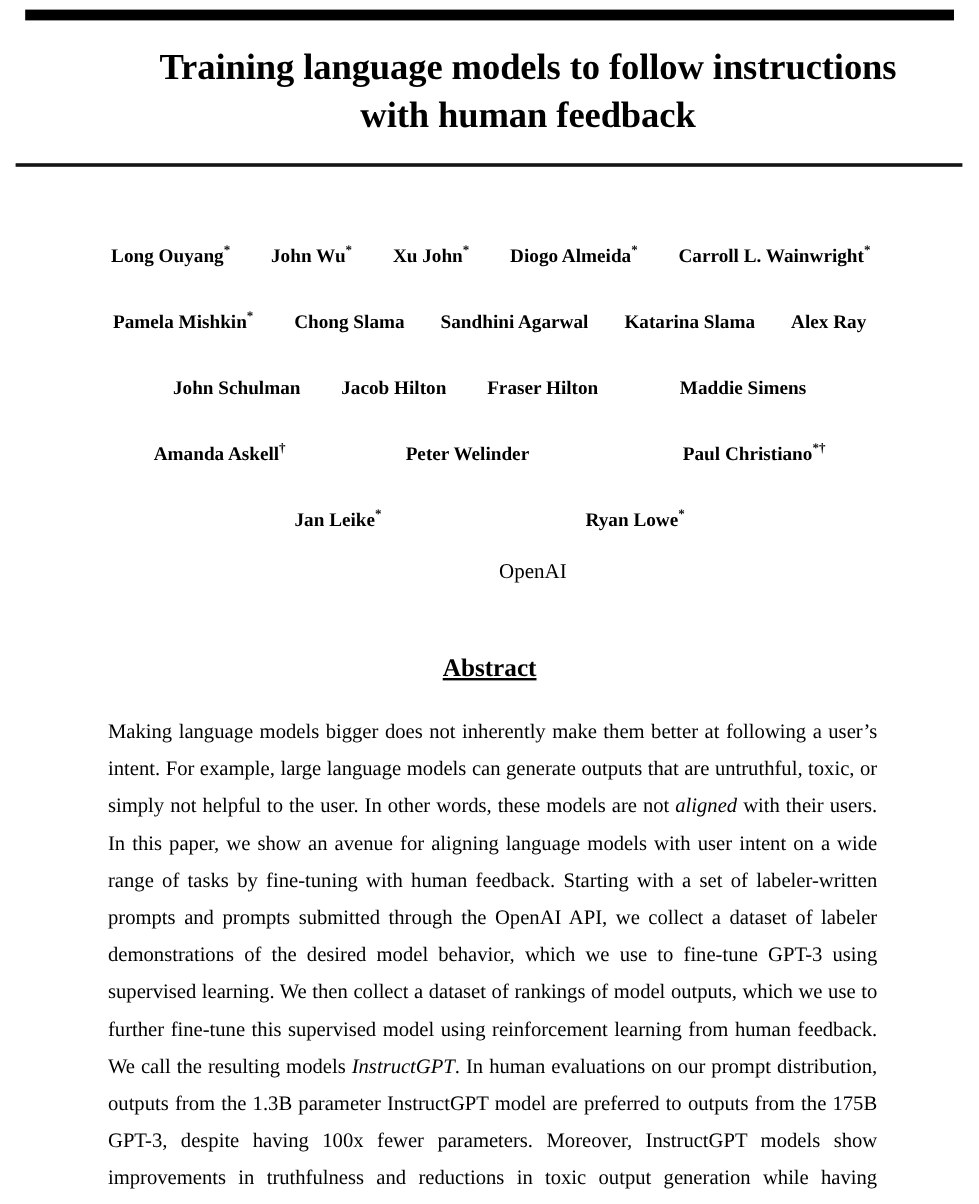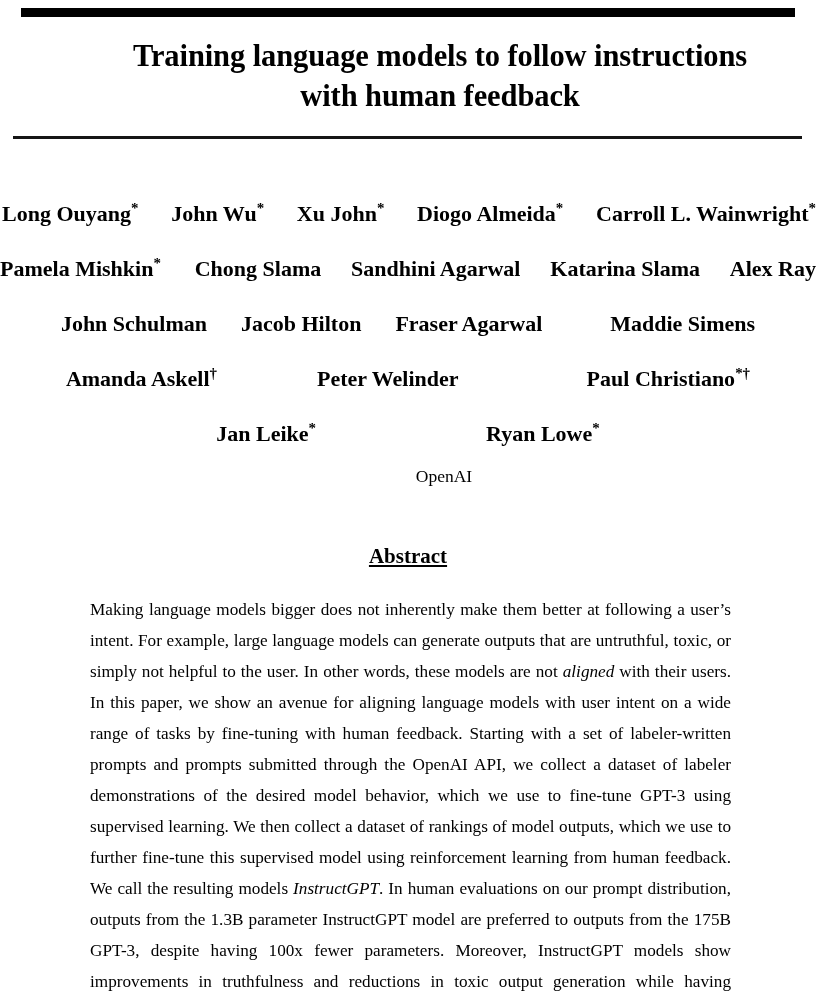--- a/index.html
+++ b/index.html
@@ -63,21 +63,21 @@
   .authors {
     position: absolute;
     left: 0;
     top: 186px;
     width: 816px;
   }
   .author-row {
     display: flex;
     justify-content: center;
     align-items: baseline;
-    font-size: 22px;
+    font-size: 16px;
     font-weight: bold;
     height: 55px;
     line-height: 55px;
     white-space: nowrap;
   }
   .author-row.r1 { padding-left: 2px; }
   .author-name { display: inline-block; }
   .gap-30 { width: 30px; }
   .gap-34 { width: 34px; }
   .gap-100 { width: 100px; }
@@ -164,21 +164,21 @@
       <span class="author-name"><span>Katarina Slama</span><sup></sup></span>
       <span class="gap-30"></span>
       <span class="author-name"><span>Alex Ray</span><sup></sup></span>
     </div>
 
     <div class="author-row r3">
       <span class="author-name"><span>John Schulman</span><sup></sup></span>
       <span class="gap-34"></span>
       <span class="author-name"><span>Jacob Hilton</span><sup></sup></span>
       <span class="gap-34"></span>
-      <span class="author-name"><span>Fraser Agarwal</span><sup></sup></span>
+      <span class="author-name"><span>Fraser Hilton</span><sup></sup></span>
       <span class="gap-34"></span>
       <span class="gap-34"></span>
       <span class="author-name"><span>Maddie Simens</span><sup></sup></span>
     </div>
 
     <div class="author-row r4">
       <span class="author-name"><span>Amanda Askell</span><sup>†</sup></span>
       <span class="gap-100"></span>
       <span class="author-name"><span>Peter Welinder</span><sup></sup></span>
       <span class="gap-128"></span>

